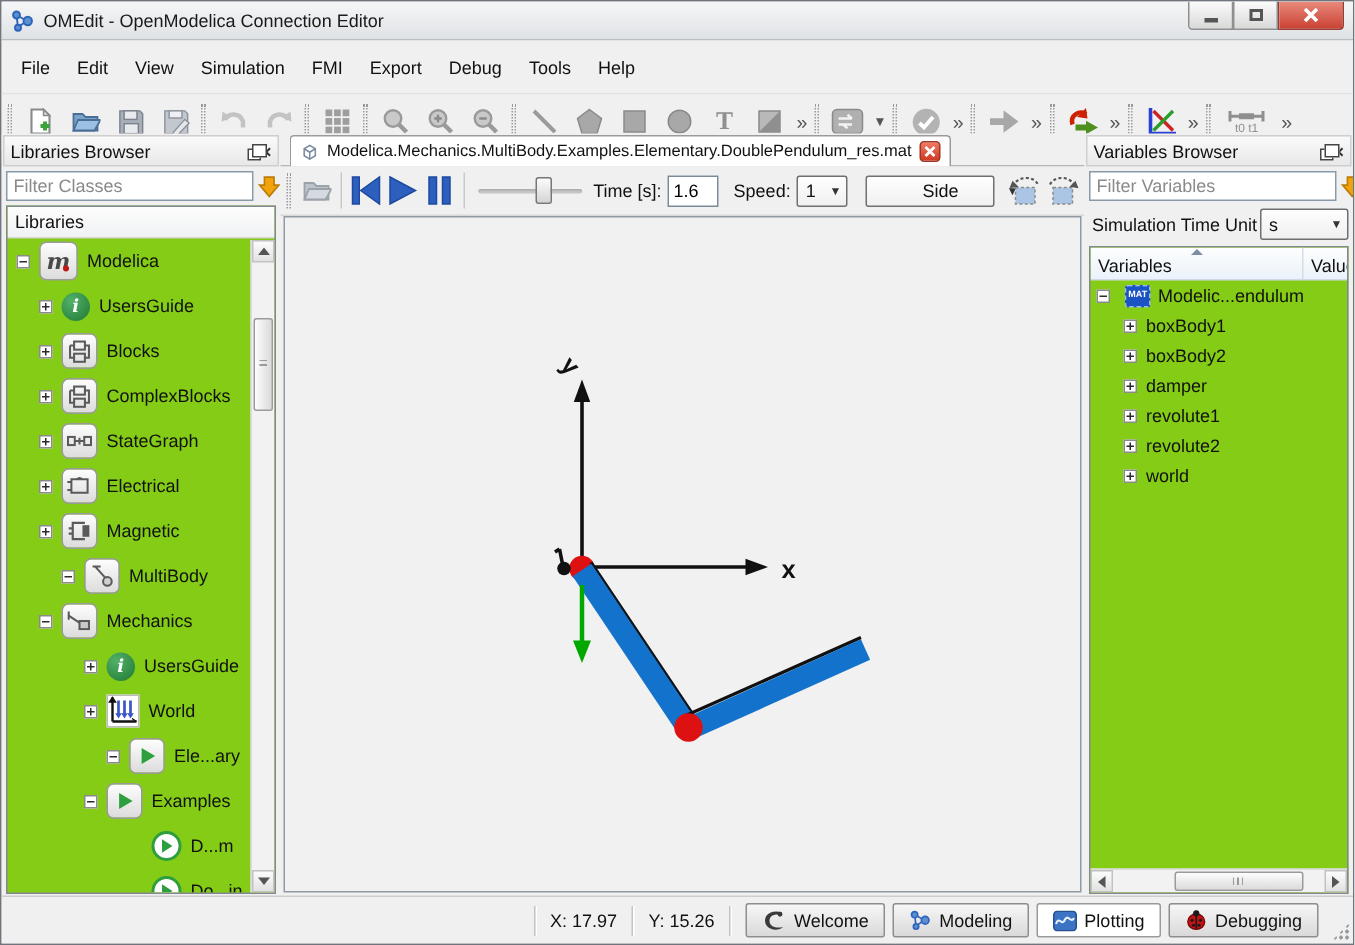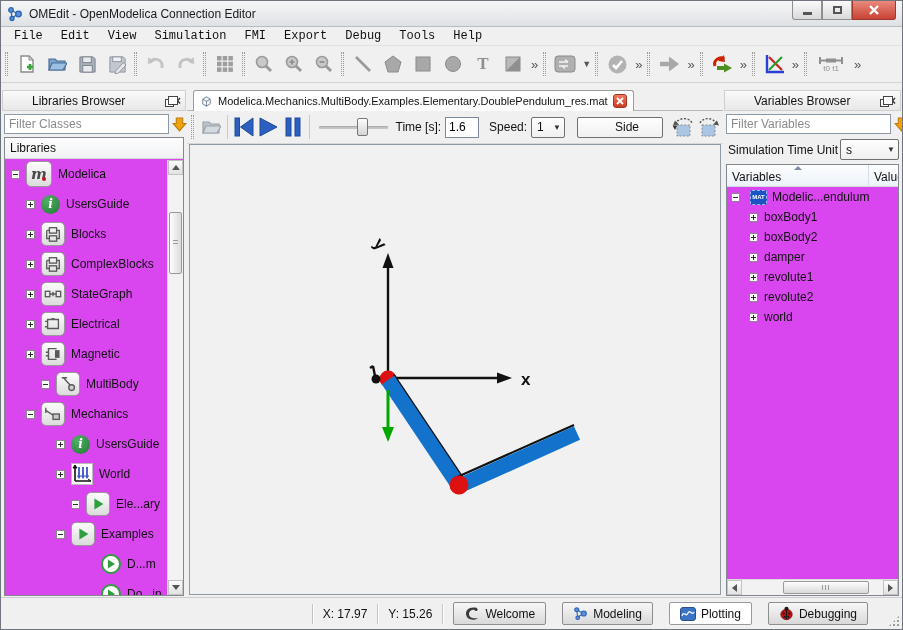--- a/index.html
+++ b/index.html
@@ -10,49 +10,49 @@
   .titlebar { height:26px; background:linear-gradient(#f5f6f7,#dfe2e5); border-bottom:1px solid #b9bcc0; display:flex; align-items:center; padding-left:6px; }
   .titlebar .apptitle { margin-left:6px; font-size:12px; color:#1a1a1a; }
   .winbtns { position:absolute; top:0; right:6px; display:flex; }
   .winbtn { width:30px; height:19px; border:1px solid #8f8f8f; border-top:none; background:linear-gradient(#fbfbfb,#d9d9d9); display:flex; align-items:center; justify-content:center; }
   .winbtn.min { border-radius:0 0 0 3px; }
   .winbtn.close { width:44px; background:linear-gradient(#e98a7c,#c94234); border-radius:0 0 3px 0; border-color:#9c3a2e; }
   .glyph-min { width:9px; height:3px; background:#555; margin-top:6px; }
   .glyph-max { width:9px; height:8px; border:2px solid #555; }
 
   
-  .menubar { height:19px; display:flex; align-items:center; background:#f0f0f0; border-bottom:1px solid #e2e2e2; padding-left:4px;font-family:Liberation Mono, monospace; }
+  .menubar { height:36px; display:flex; align-items:center; background:#f0f0f0; border-bottom:1px solid #e2e2e2; padding-left:4px; }
   .menu-item { padding:3px 9px; cursor:default; }
 
   
   .toolbar { height:37px; display:flex; align-items:center; background:#f0f0f0; border-bottom:1px solid #d4d4d4; padding:0 2px; }
   .handle { width:3px; height:24px; border-left:1px dotted #9a9a9a; border-right:1px dotted #9a9a9a; margin:0 4px 0 2px; }
   .tbtn { width:30px; height:28px; display:flex; align-items:center; justify-content:center; border:1px solid transparent; border-radius:2px; }
   .tbtn svg { display:block; }
   .tsep { width:1px; height:24px; background:#c9c9c9; margin:0 3px; }
   .ovf { color:#555; font-size:13px; padding:0 3px; }
   .ddcaret { color:#555; font-size:9px; padding:0 2px; }
 
   
   .main { position:absolute; top:88px; left:0; right:0; bottom:32px; display:flex; }
   .dock { background:#f0f0f0; display:flex; flex-direction:column; }
   .dock-left { width:186px; }
   .dock-right { width:179px; }
   .dock-title { height:21px; display:flex; align-items:center; padding:0 4px; border:1px solid #cfcfcf; background:linear-gradient(#fafafa,#e8e8e8); margin:1px; }
-  .dock-title span.t { flex:1; font-size:12px;margin-left:25px; }
+  .dock-title span.t { flex:1; font-size:12px; }
   .dock-ico { width:14px; height:12px; margin-left:4px; position:relative; }
   .float-ico { width:9px; height:8px; border:1px solid #444; position:absolute; right:0; bottom:0; background:#fff; }
   .float-ico::before { content:''; position:absolute; left:2px; top:-4px; width:8px; height:7px; border:1px solid #444; background:#fff; }
   .close-x { font-size:12px; font-weight:bold; color:#333; line-height:12px; }
   .filter-row { display:flex; align-items:center; padding:2px 3px 3px 3px; }
   .filter-input { flex:1; height:20px; border:1px solid #8a9aa8; padding:0 4px; font-size:12px; font-family:"Liberation Sans",sans-serif; background:#fff; }
   .filter-input::placeholder { color:#8a8a8a; }
   .gold-btn { width:18px; height:18px; margin-left:3px; display:flex; align-items:center; justify-content:center; }
 
-  .treeframe { flex:1; margin:0 3px 1px 3px; border:1px solid #828790; background:#d946ef; position:relative; overflow:hidden; display:flex; flex-direction:column; }
+  .treeframe { flex:1; margin:0 3px 1px 3px; border:1px solid #828790; background:#84cc16; position:relative; overflow:hidden; display:flex; flex-direction:column; }
   .tree-header { height:21px; border-bottom:1px solid #d5d5d5; background:linear-gradient(#fdfdfd,#f1f2f4); display:flex; align-items:center; padding:0 5px; }
   .tree-body { flex:1; overflow:hidden; position:relative; }
   .trow { height:30px; display:flex; align-items:center; }
   .exp { width:9px; height:9px; border:1px solid #8a8a8a; background:#fff; position:relative; flex:none; margin-right:6px; }
   .exp::before { content:''; position:absolute; left:1px; right:1px; top:3px; height:1px; background:#2b2b2b; }
   .exp.plus::after { content:''; position:absolute; top:1px; bottom:1px; left:3px; width:1px; background:#2b2b2b; }
   .exp-sp { width:15px; flex:none; }
   .tlabel { margin-left:6px; white-space:nowrap; }
   .lbox { width:24px; height:24px; border:1px solid #9a9a9a; border-radius:5px; background:linear-gradient(#fdfdfd,#dcdcdc); display:flex; align-items:center; justify-content:center; flex:none; }
   .ic-info { width:19px; height:19px; border-radius:50%; background:radial-gradient(circle at 35% 30%,#53b068,#1e7a33); color:#fff; font:italic bold 12px "DejaVu Serif",serif; display:flex; align-items:center; justify-content:center; flex:none; }
@@ -102,21 +102,21 @@
   .vrow { height:20px; display:flex; align-items:center; font-size:12px; }
   .ic-mat { width:17px; height:15px; background:#1b52c4; border:1px dashed #9db9ee; border-radius:2px; color:#fff; font-size:6px; font-weight:bold; display:flex; align-items:center; justify-content:center; margin:0 5px 0 4px; flex:none; letter-spacing:0; }
   .hscroll { position:absolute; left:0; right:0; bottom:0; height:16px; background:#f2f2f2; border-top:1px solid #dcdcdc; }
   .hthumb { position:absolute; top:1px; height:13px; left:56px; width:86px; border:1px solid #9a9a9a; border-radius:2px; background:linear-gradient(#fdfdfd,#dadada); }
   .hthumb::after { content:''; position:absolute; top:3px; bottom:3px; left:50%; margin-left:-4px; width:7px; background:repeating-linear-gradient(90deg,#9a9a9a 0 1px,transparent 1px 3px); }
 
   
   .statusbar { position:absolute; left:0; right:0; bottom:0; height:32px; background:#f0f0f0; border-top:1px solid #cdcdcd; display:flex; align-items:center; }
   .ssep { width:1px; height:20px; background:#c4c4c4; box-shadow:1px 0 0 #fff; margin:0 10px; }
   .coord { font-size:12px; }
-  .sbtn2 { height:23px; border:1px solid #8e8e8e; border-radius:2px; background:linear-gradient(#f7f7f7,#d9d9d9); display:flex; align-items:center; gap:5px; padding:0 10px; margin-right:16px; font-size:12px; }
+  .sbtn2 { height:23px; border:1px solid #8e8e8e; border-radius:2px; background:linear-gradient(#f7f7f7,#d9d9d9); display:flex; align-items:center; gap:5px; padding:0 10px; margin-right:5px; font-size:12px; }
   .sbtn2.active { background:#fff; border-color:#9a9a9a; }
   .grip { position:absolute; right:2px; bottom:2px; width:12px; height:12px; background-image:radial-gradient(#9a9a9a 1.2px,transparent 1.3px); background-size:4px 4px; clip-path:polygon(100% 0,100% 100%,0 100%); }
 </style>
 </head>
 <body>
 
 <div class="window">
 
   <div class="titlebar">
     <svg width="16" height="16" viewBox="0 0 16 16">

